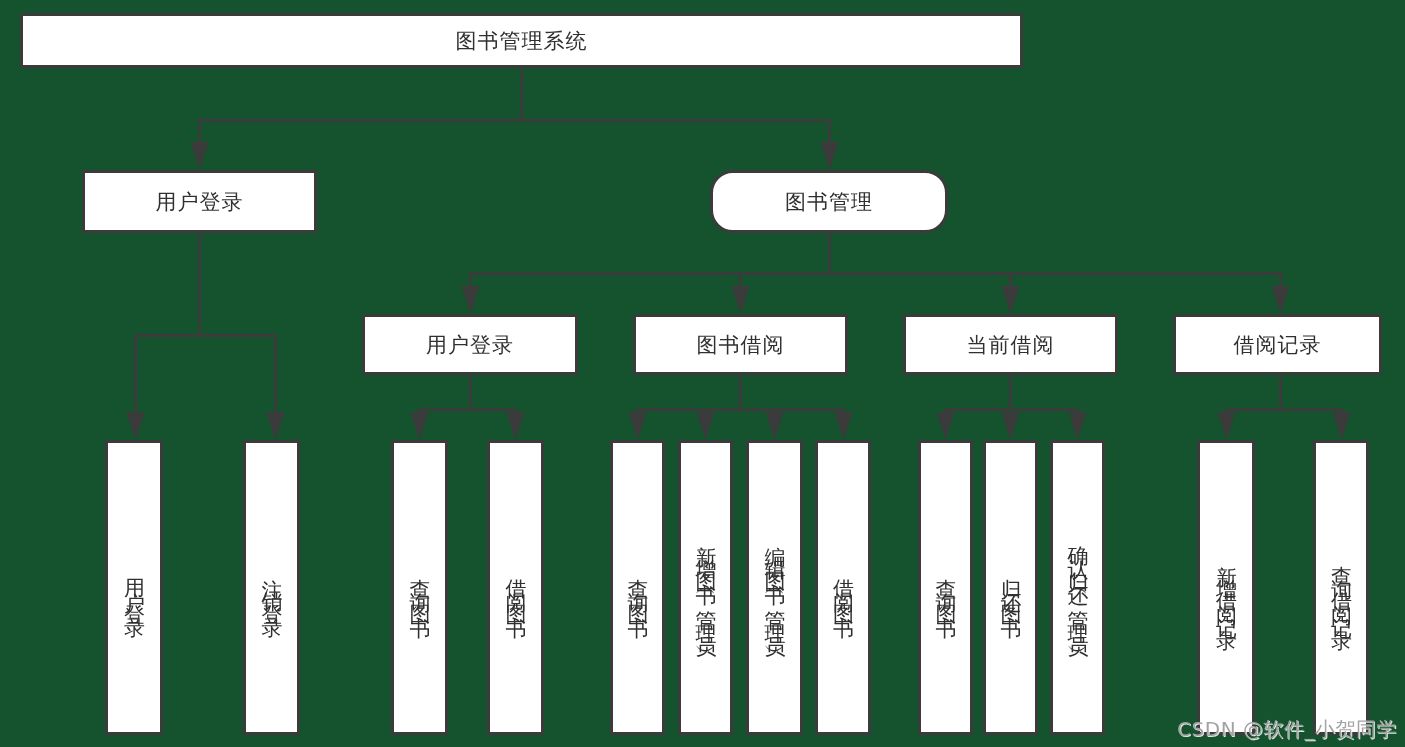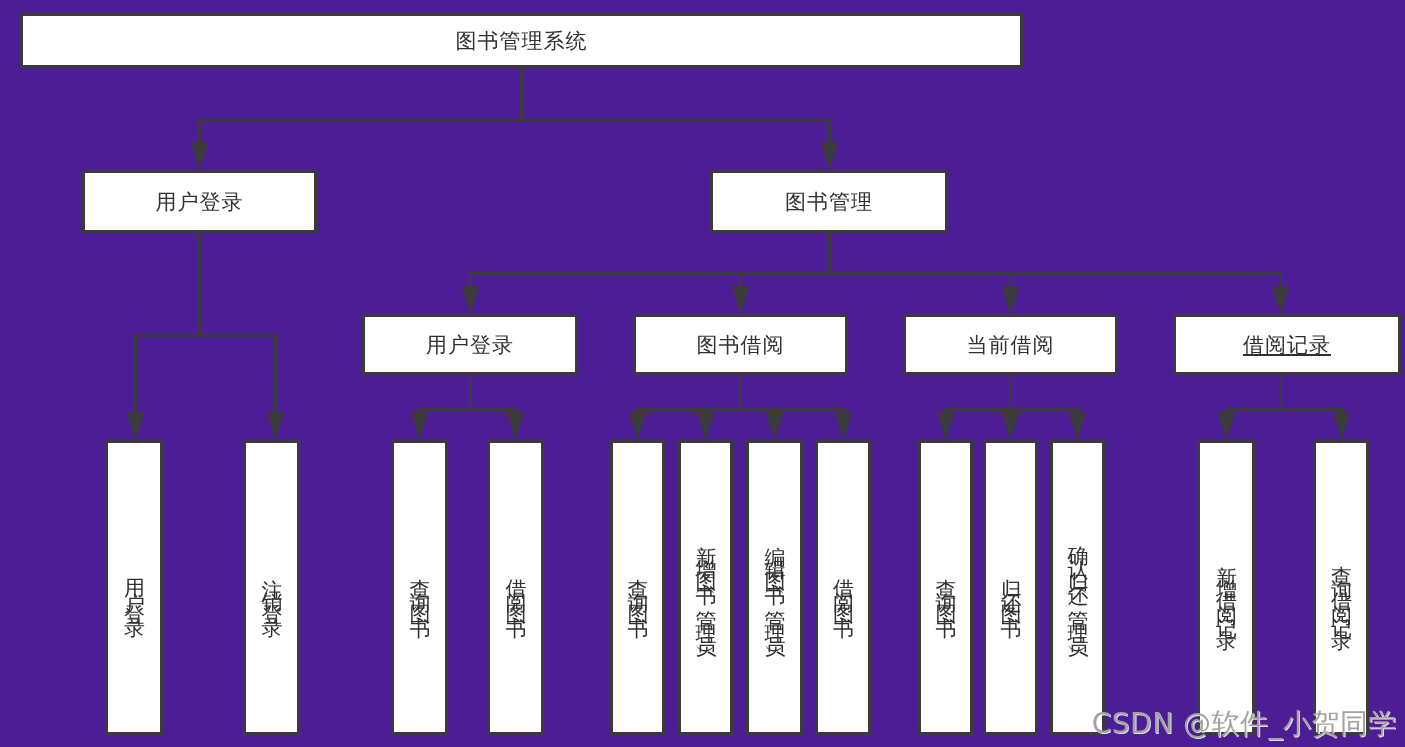--- a/index.html
+++ b/index.html
@@ -5,21 +5,21 @@
   html, body {
     margin: 0;
     padding: 0;
     background: #ffffff;
     font-family: "DejaVu Sans", "Liberation Sans", sans-serif;
   }
   .stage {
     position: relative;
     width: 1405px;
     height: 747px;
-    background: #4c1d95;
+    background: #14532d;
     overflow: hidden;
   }
   .connectors {
     position: absolute;
     left: 0;
     top: 0;
     width: 1405px;
     height: 747px;
     pointer-events: none;
   }
@@ -33,26 +33,26 @@
     justify-content: center;
     color: #303030;
   }
   .hbox {
     font-size: 21px;
     letter-spacing: 1px;
     white-space: nowrap;
   }
   .root-box   { left: 20px;  top: 13px;  width: 1003px; height: 55px; }
   .l2-a       { left: 82px;  top: 170px; width: 235px;  height: 63px; }
-  .l2-b       { left: 710px; top: 170px; width: 238px;  height: 63px; }
+  .l2-b       { left: 710px; top: 170px; width: 238px;  height: 63px; border-radius: 23px; }
   .l3         { top: 314px;  height: 61px; }
   .l3-a { left: 362px;  width: 216px; }
   .l3-b { left: 633px;  width: 215px; }
   .l3-c { left: 903px;  width: 215px; }
-  .l3-d { left: 1173px; width: 228px; text-decoration: underline; }
+  .l3-d { left: 1173px; width: 209px; }
   .vbox {
     top: 440px;
     height: 295px;
   }
   .vtext {
     writing-mode: vertical-rl;
     text-orientation: mixed;
     font-size: 21px;
     letter-spacing: 13px;
     line-height: 1;
@@ -69,21 +69,21 @@
   .v8  { left: 815px;  width: 56px; }
   .v9  { left: 918px;  width: 55px; }
   .v10 { left: 983px;  width: 55px; }
   .v11 { left: 1050px; width: 55px; }
   .v12 { left: 1197px; width: 58px; }
   .v13 { left: 1313px; width: 56px; }
   .watermark {
     position: absolute;
     right: 8px;
     bottom: 4px;
-    font-size: 28px;
+    font-size: 20px;
     color: #a3a3a3;
     text-shadow: 1px 1px 0 rgba(255,255,255,0.85);
     white-space: nowrap;
     letter-spacing: 0.5px;
   }
 </style>
 </head>
 <body>
 
 <div class="stage">

